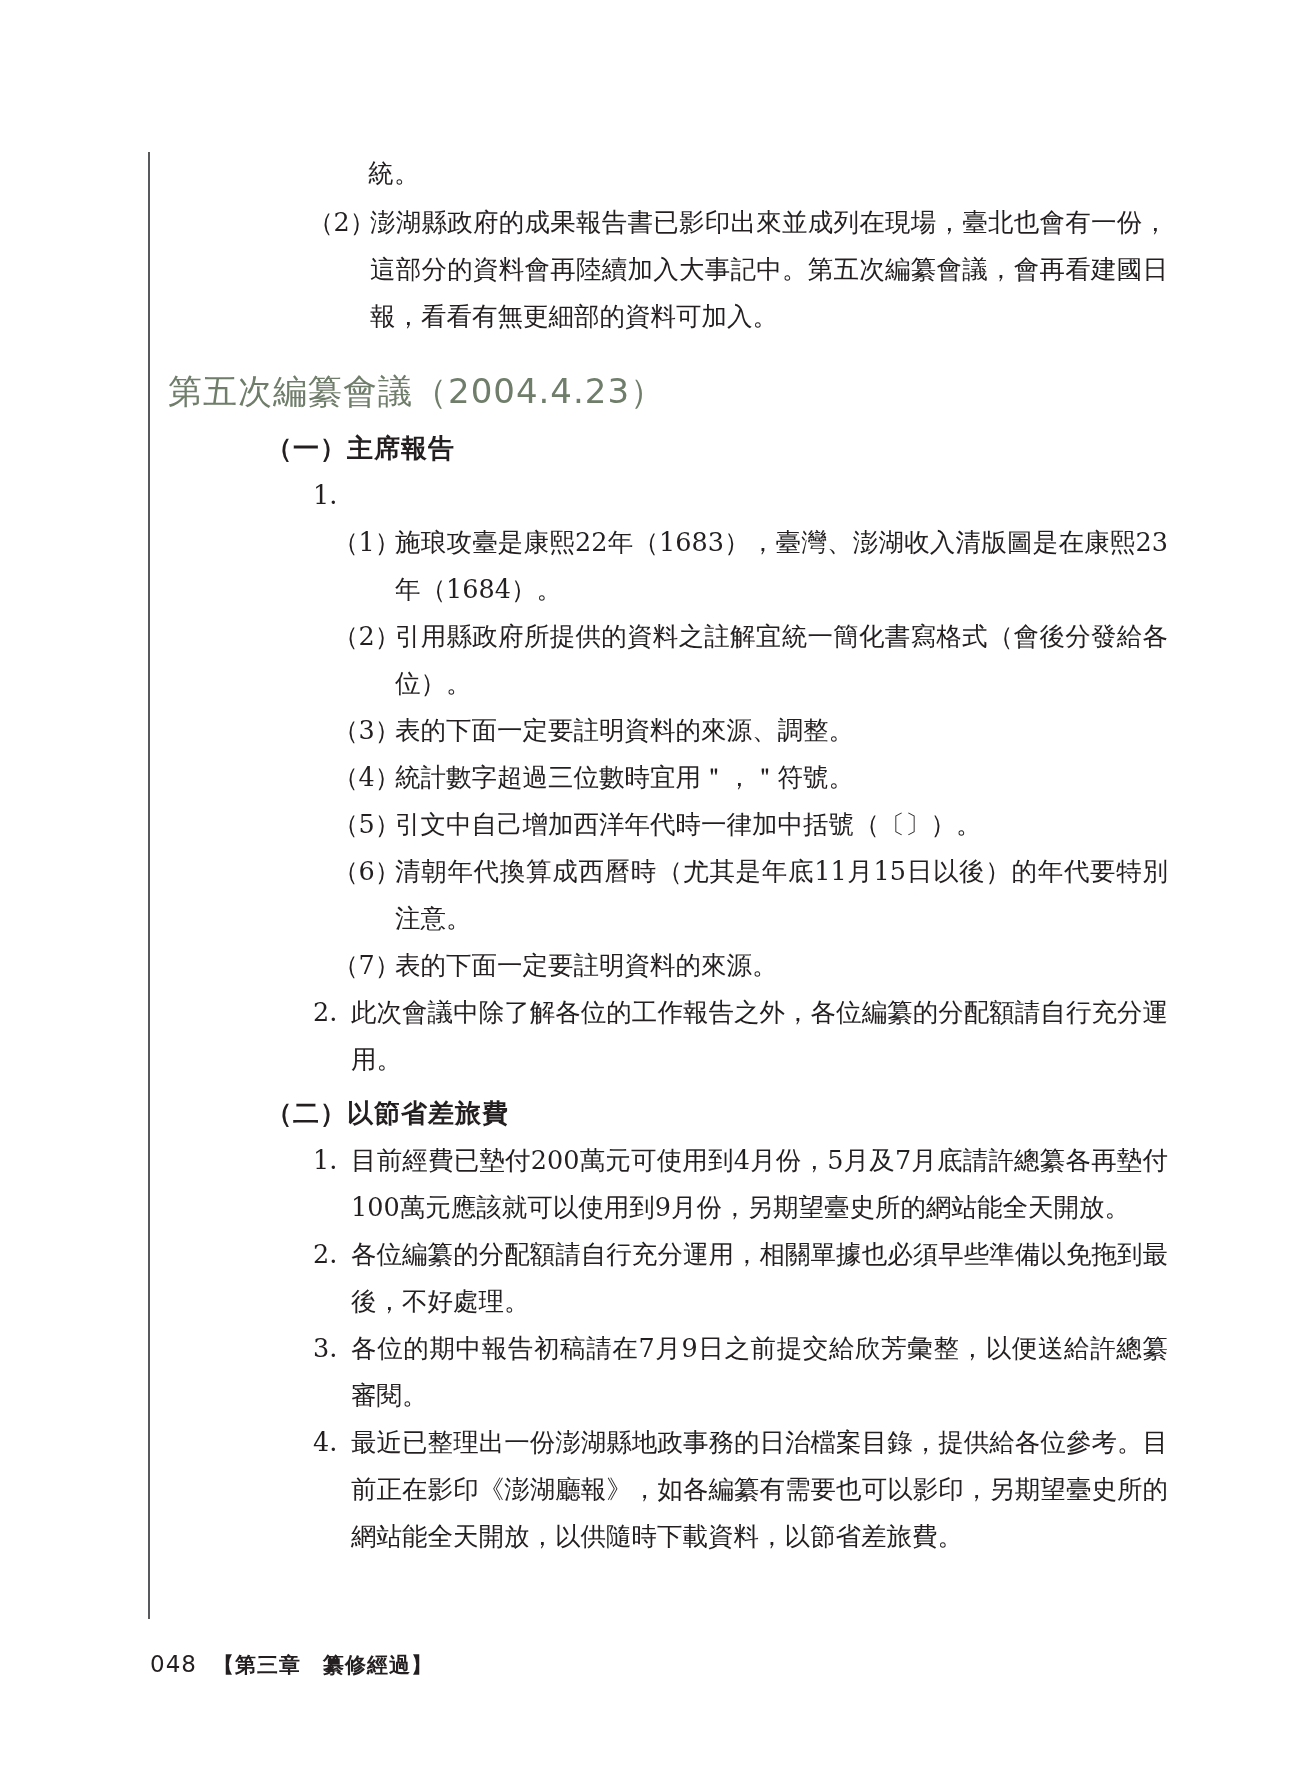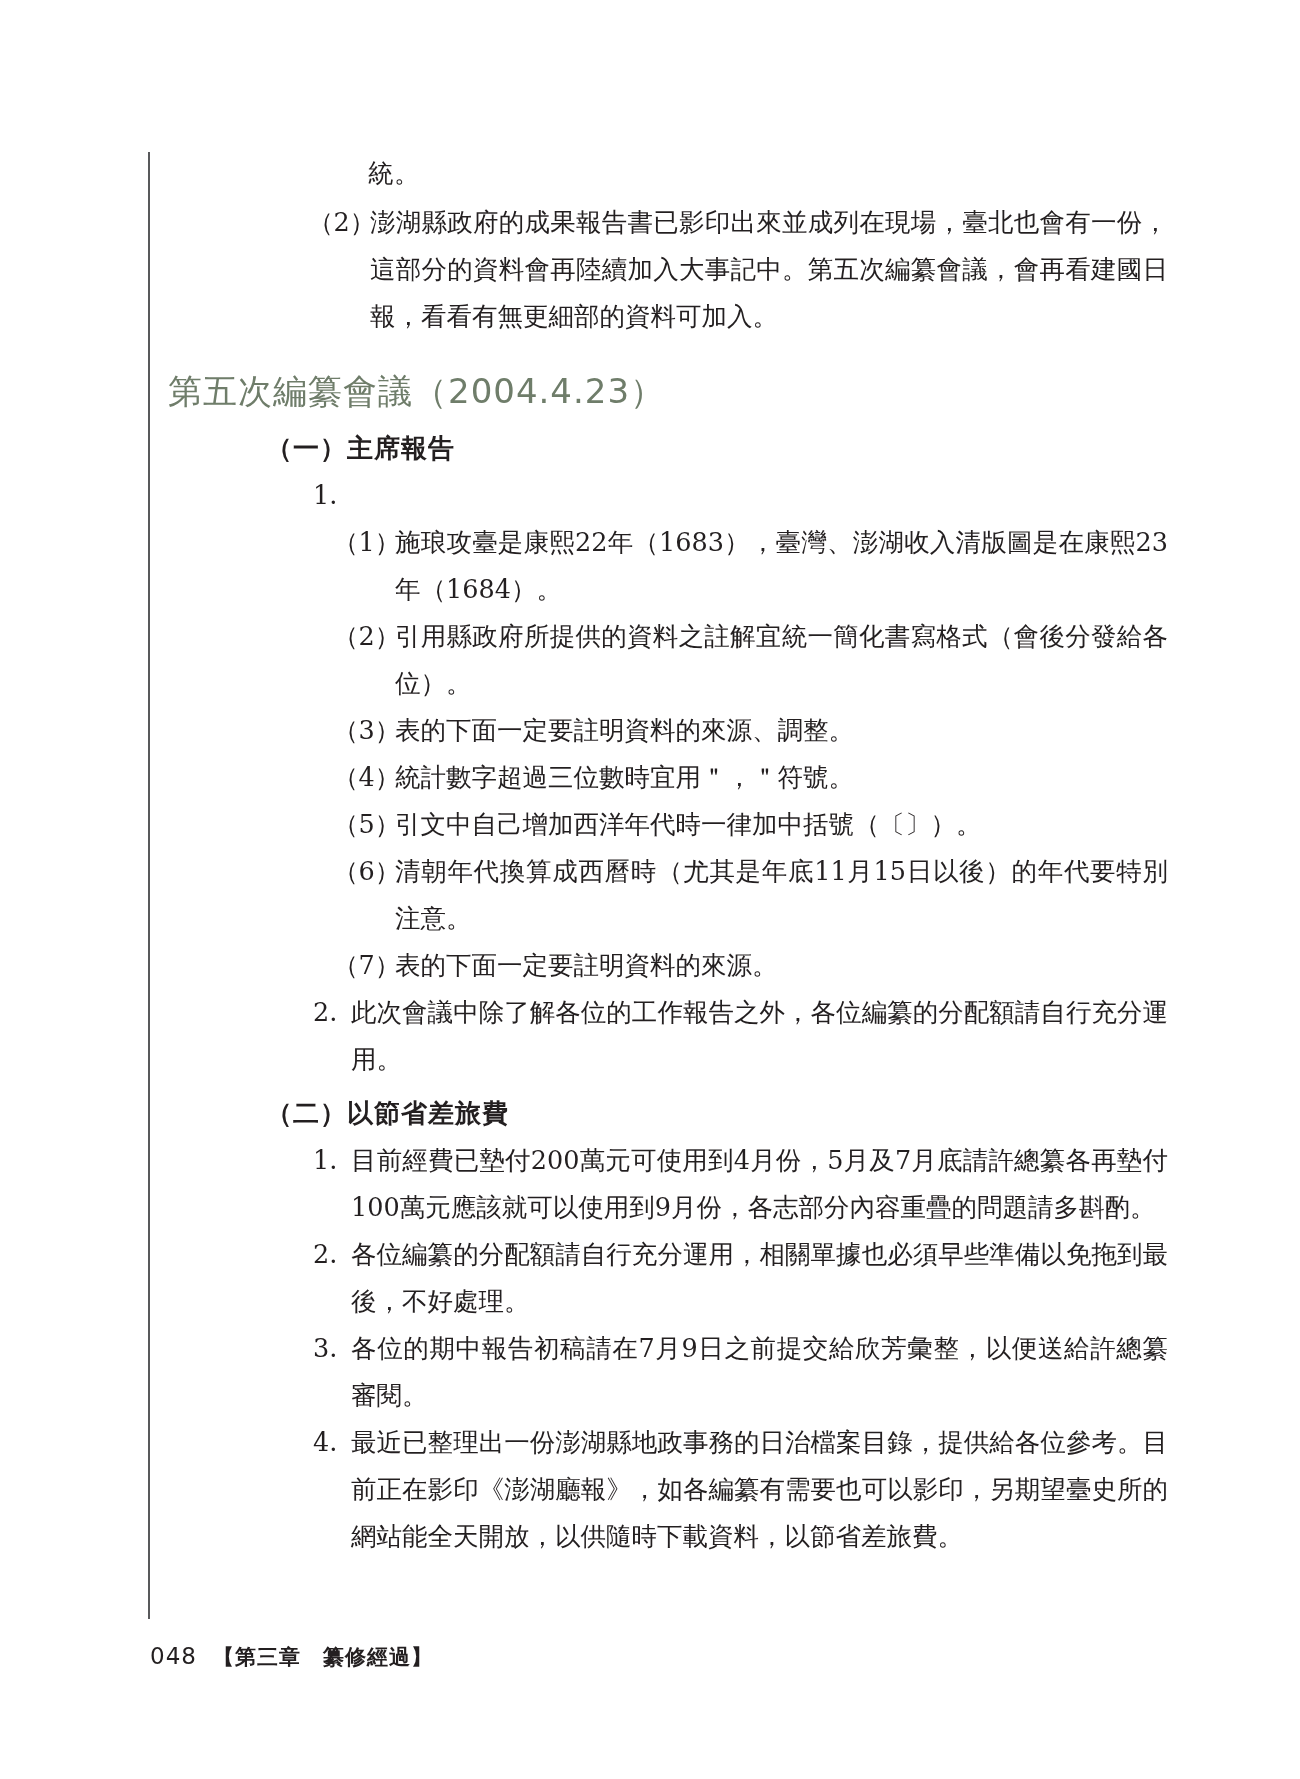--- a/index.html
+++ b/index.html
@@ -111,21 +111,21 @@
   
   .lvl-sub {
     padding-left: 165px;
   }
   .lvl-sub .marker { width: 62px; }
 
   
   .footer {
     position: absolute;
     left: 150px;
-    bottom: 108px;
+    bottom: 100px;
     display: flex;
     align-items: baseline;
     gap: 16px;
   }
   .footer .pageno {
     font-family: "DejaVu Sans", "Liberation Sans", sans-serif;
     font-size: 23px;
     color: #231f20;
     letter-spacing: 1px;
   }
@@ -193,21 +193,21 @@
 
     <div class="item lvl-num">
       <span class="marker">2.</span>
       <span class="body">此次會議中除了解各位的工作報告之外，各位編纂的分配額請自行充分運用。</span>
     </div>
 
     <div class="sub-heading">（二）以節省差旅費</div>
 
     <div class="item lvl-num">
       <span class="marker">1.</span>
-      <span class="body">目前經費已墊付200萬元可使用到4月份，5月及7月底請許總纂各再墊付100萬元應該就可以使用到9月份，各志部分內容重疊的問題請多斟酌。</span>
+      <span class="body">目前經費已墊付200萬元可使用到4月份，5月及7月底請許總纂各再墊付100萬元應該就可以使用到9月份，另期望臺史所的網站能全天開放。</span>
     </div>
     <div class="item lvl-num">
       <span class="marker">2.</span>
       <span class="body">各位編纂的分配額請自行充分運用，相關單據也必須早些準備以免拖到最後，不好處理。</span>
     </div>
     <div class="item lvl-num">
       <span class="marker">3.</span>
       <span class="body">各位的期中報告初稿請在7月9日之前提交給欣芳彙整，以便送給許總纂審閱。</span>
     </div>
     <div class="item lvl-num">

